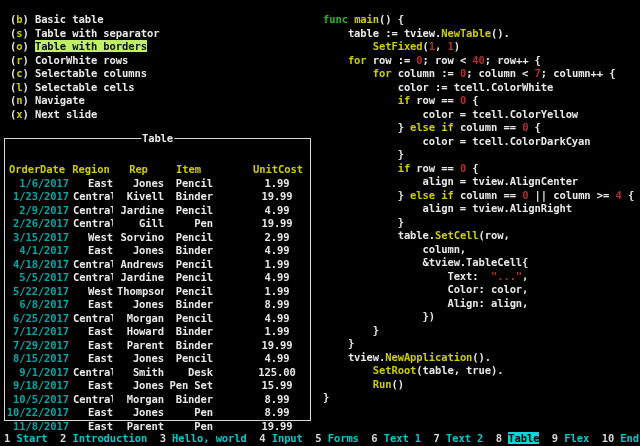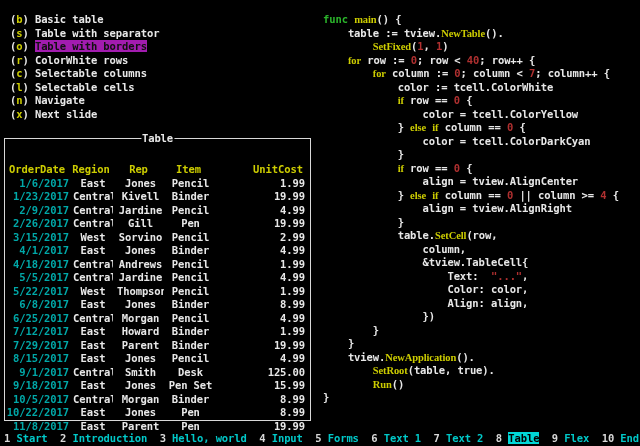--- a/index.html
+++ b/index.html
@@ -8,40 +8,40 @@
     position:relative; width:640px; height:446px; background:#000;
     font-family:"DejaVu Sans Mono", monospace; font-size:10.5px; font-weight:700;
     line-height:13.5px; letter-spacing:-0.1px; color:#e8e8e8;
   }
   
   .menu { position:absolute; left:10px; top:13px; }
   .menu-item { height:13.5px; white-space:pre; cursor:default; }
   .mi-paren { color:#e8e8e8; }
   .mi-key { color:#cdcd00; }
   .mi-label { color:#e8e8e8; }
-  .mi-label.selected { background:#a21caf; color:#101010; }
+  .mi-label.selected { background:#bef264; color:#101010; }
   
   .tbox { position:absolute; left:4px; top:138px; width:307px; height:283px;
           border:1px solid #d8d8d8; }
   .tbox-title { position:absolute; top:-7px; left:50%; transform:translateX(-50%);
           background:#000; padding:0 1px; color:#e8e8e8; white-space:pre; }
   .tgrid { position:absolute; left:0; top:24px; right:0; }
   .trow { display:grid; grid-template-columns:64px 44px 51px 49px 36px 58px;
           height:13.5px; }
   .trow > span { overflow:hidden; white-space:pre; }
   .td-date  { text-align:right; color:#00a8a8; }
-  .td-left  { text-align:center; padding-left:4px; }
+  .td-left  { text-align:right; padding-left:4px; }
   .td-units { text-align:right; padding-right:4px;margin-top:20px; }
-  .td-cost  { text-align:right; padding-right:2px; }
+  .td-cost  { text-align:center; padding-right:2px; }
   .thead > span { text-align:center !important; padding:0 !important; color:#cdcd00 !important; }
   
   .code { position:absolute; left:323px; top:13px; }
   .code-line { white-space:pre; height:13.5px; }
   .tok-g { color:#2bb42b; }
-  .tok-y { color:#cdcd00;font-family:Liberation Serif, serif; }
+  .tok-y { color:#cdcd00; }
   .tok-r { color:#b03030; }
   .tok-w { color:#e8e8e8; }
   
   .statusbar { position:absolute; left:4px; top:430px; width:636px; height:16px;
           white-space:pre; line-height:14px; padding-top:1px; }
   .sb-item { display:inline; cursor:default; }
   .sb-num { color:#d8d8d8; }
   .sb-label { color:#00c8c8; }
   .sb-label.selected { background:#00d7d7; color:#000; }
 </style>

